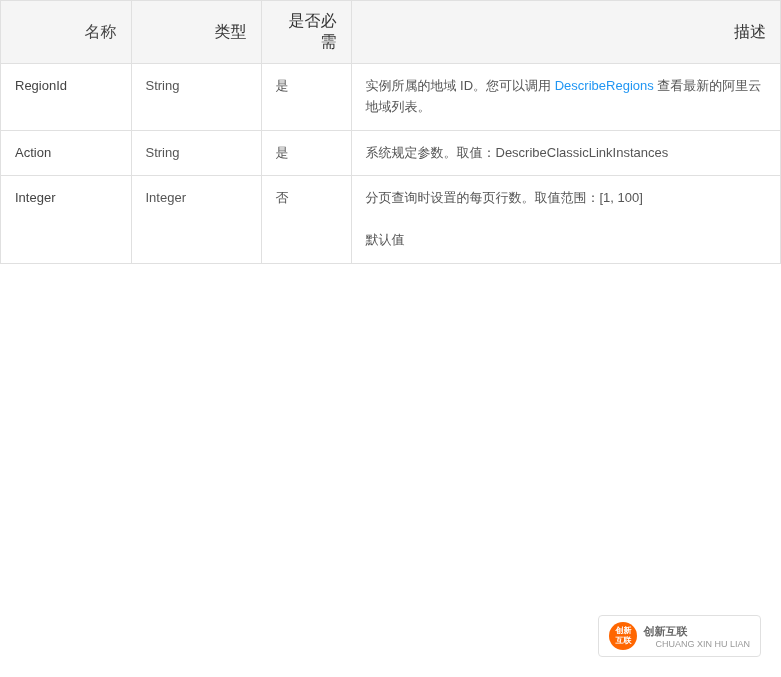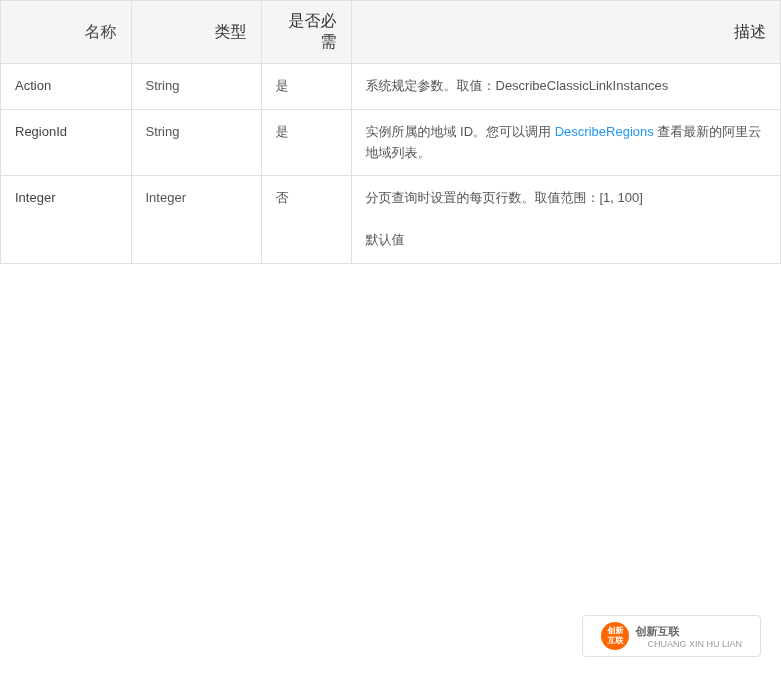--- a/index.html
+++ b/index.html
@@ -69,21 +69,21 @@
       color: #2196F3;
       text-decoration: none;
     }
     .watermark {
       position: fixed;
       bottom: 20px;
       right: 20px;
       background: rgba(255,255,255,0.9);
       border: 1px solid #e0e0e0;
       border-radius: 4px;
-      padding: 6px 18px;
+      padding: 6px 10px;
       display: flex;
       align-items: center;
       gap: 6px;
       font-size: 11px;
       color: #666;
     }
     .watermark-circle {
       width: 28px;
       height: 28px;
       border-radius: 50%;
@@ -106,30 +106,30 @@
     <thead>
       <tr>
         <th class="col-name">名称</th>
         <th class="col-type">类型</th>
         <th class="col-required">是否必需</th>
         <th class="col-desc">描述</th>
       </tr>
     </thead>
     <tbody id="table-body">
     <tr>
+          <td class="col-name">RegionId</td>
+          <td class="col-type">String</td>
+          <td class="col-required">是</td>
+          <td class="col-desc"><span>实例所属的地域 ID。您可以调用 </span><a class="link-text" href="#">DescribeRegions</a><span> 查看最新的阿里云地域列表。</span></td>
+        </tr>
+        <tr>
           <td class="col-name">Action</td>
           <td class="col-type">String</td>
           <td class="col-required">是</td>
           <td class="col-desc">系统规定参数。取值：DescribeClassicLinkInstances</td>
-        </tr>
-        <tr>
-          <td class="col-name">RegionId</td>
-          <td class="col-type">String</td>
-          <td class="col-required">是</td>
-          <td class="col-desc"><span>实例所属的地域 ID。您可以调用 </span><a class="link-text" href="#">DescribeRegions</a><span> 查看最新的阿里云地域列表。</span></td>
         </tr>
         <tr>
           <td class="col-name">Integer</td>
           <td class="col-type">Integer</td>
           <td class="col-required">否</td>
           <td class="col-desc">分页查询时设置的每页行数。取值范围：[1, 100]<br><br>默认值</td>
         </tr>
       </tbody>
   </table>
 </div>

